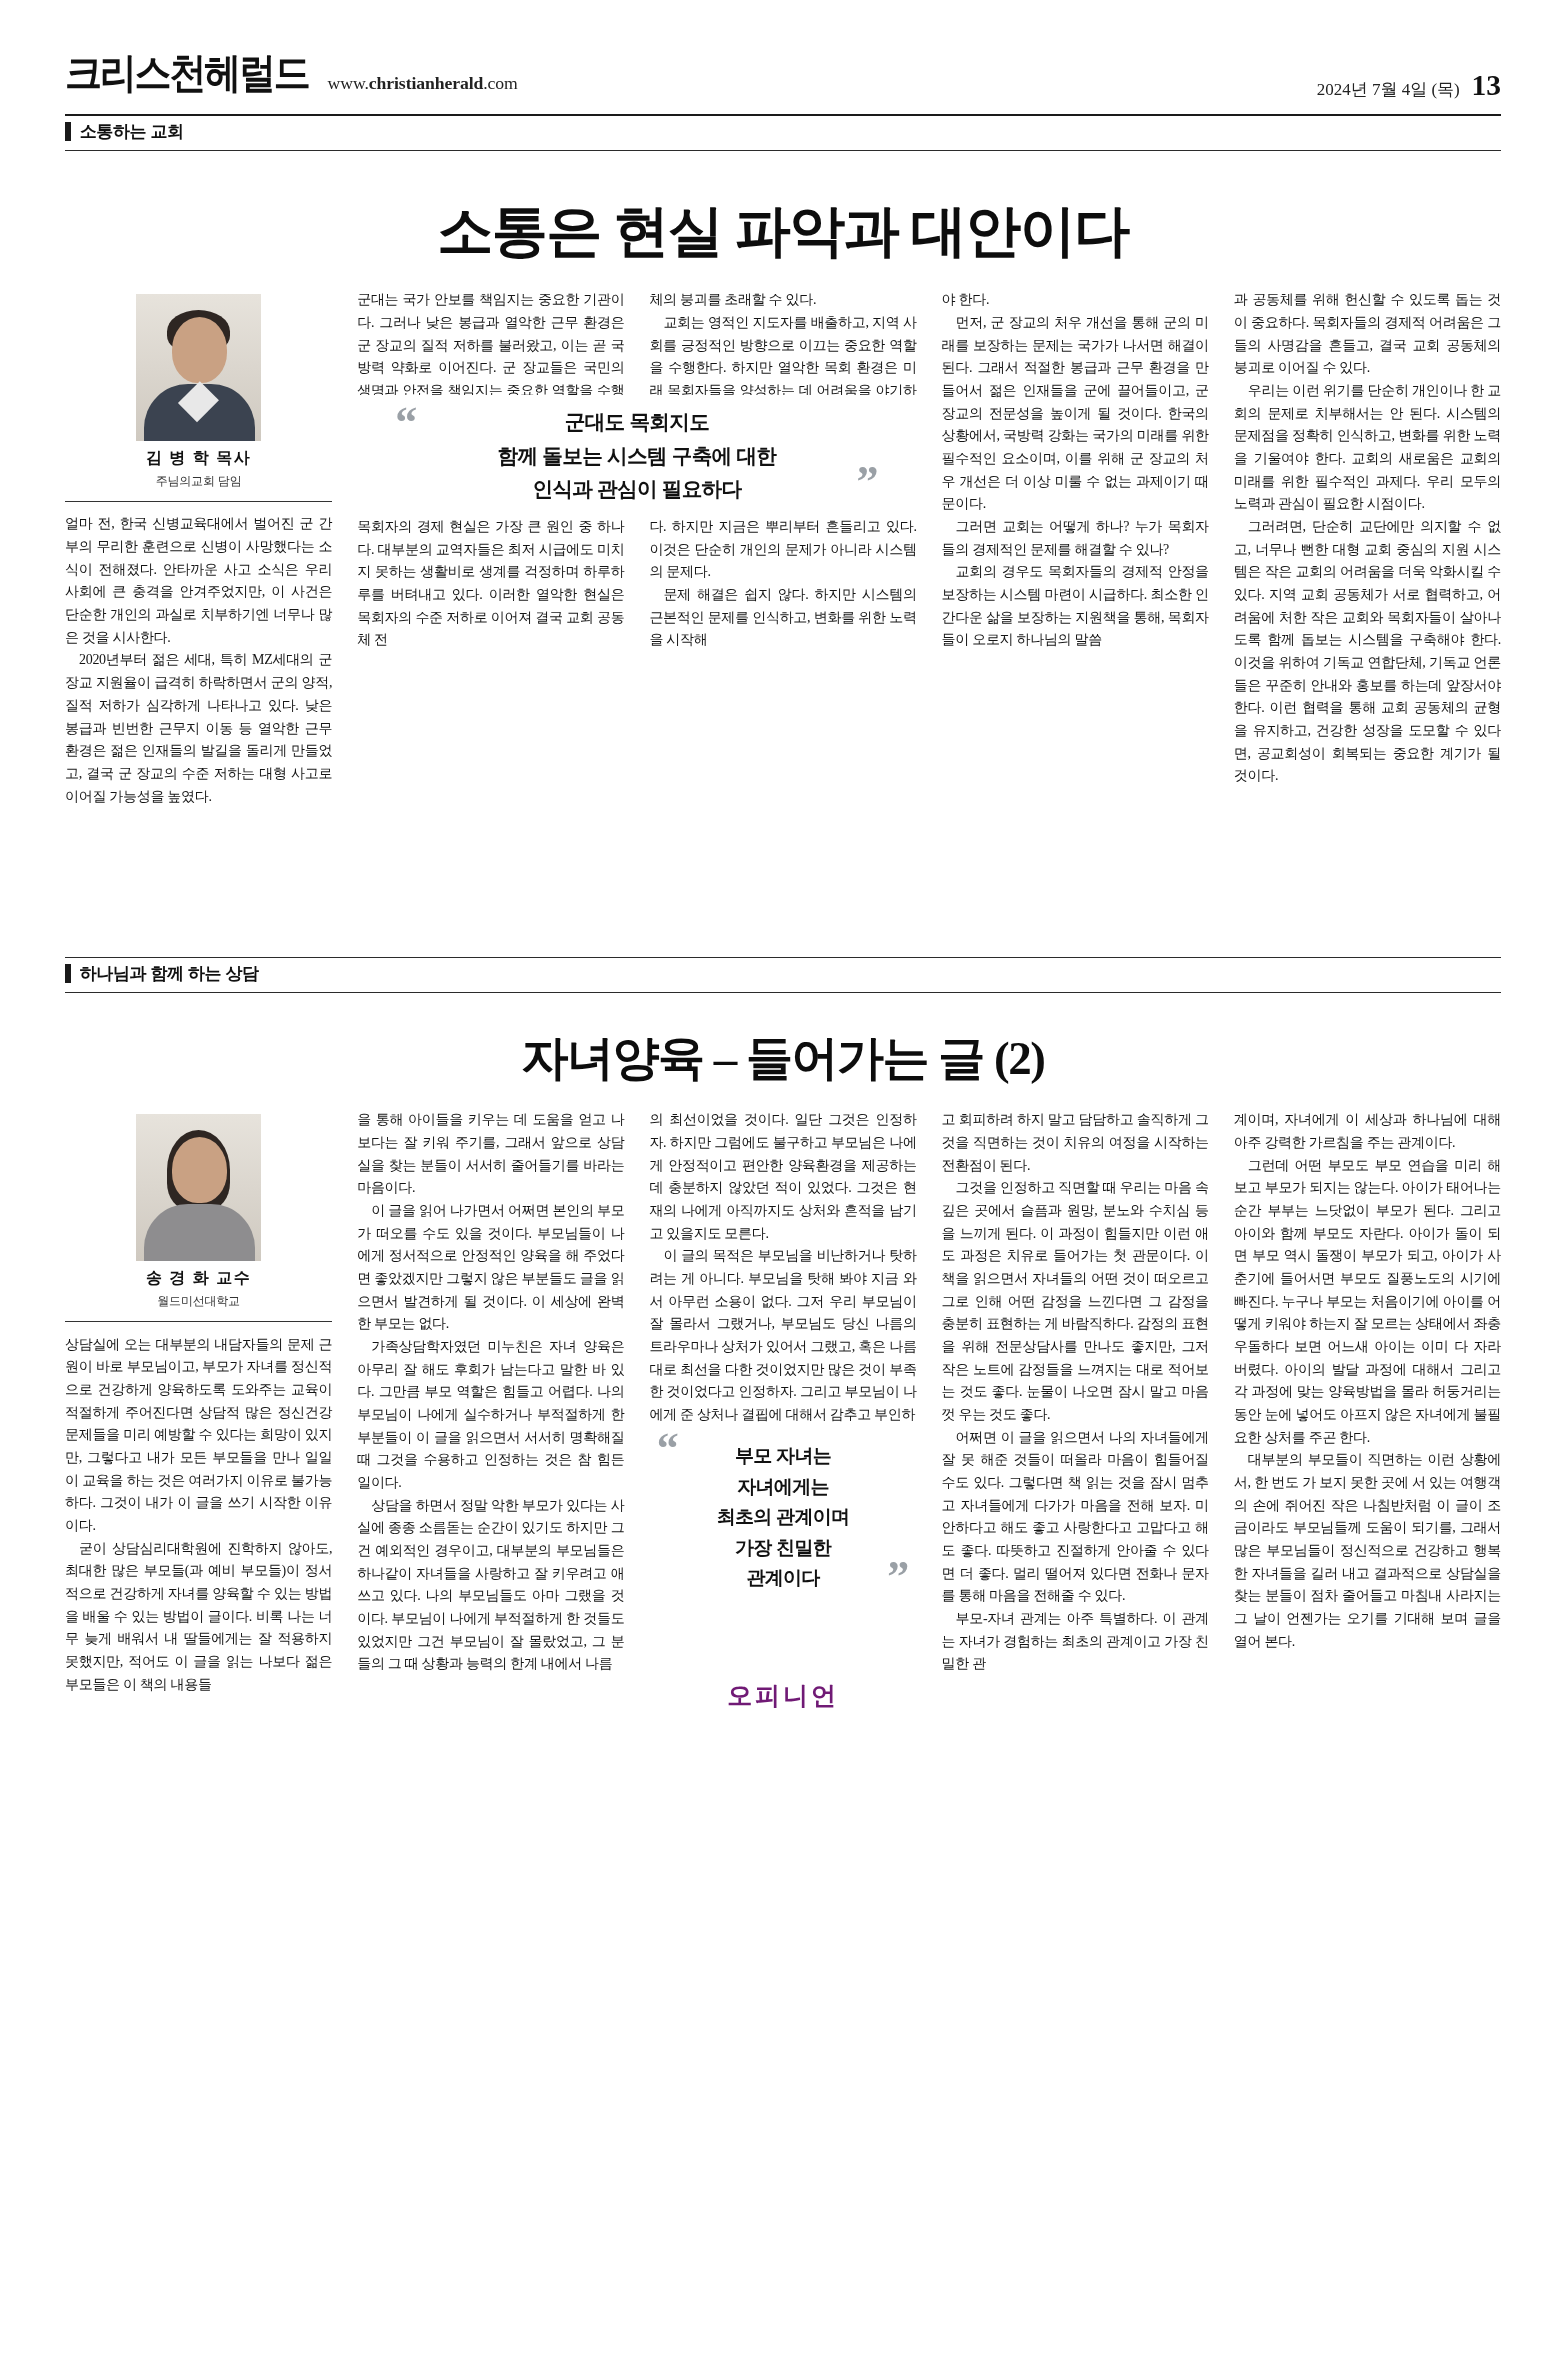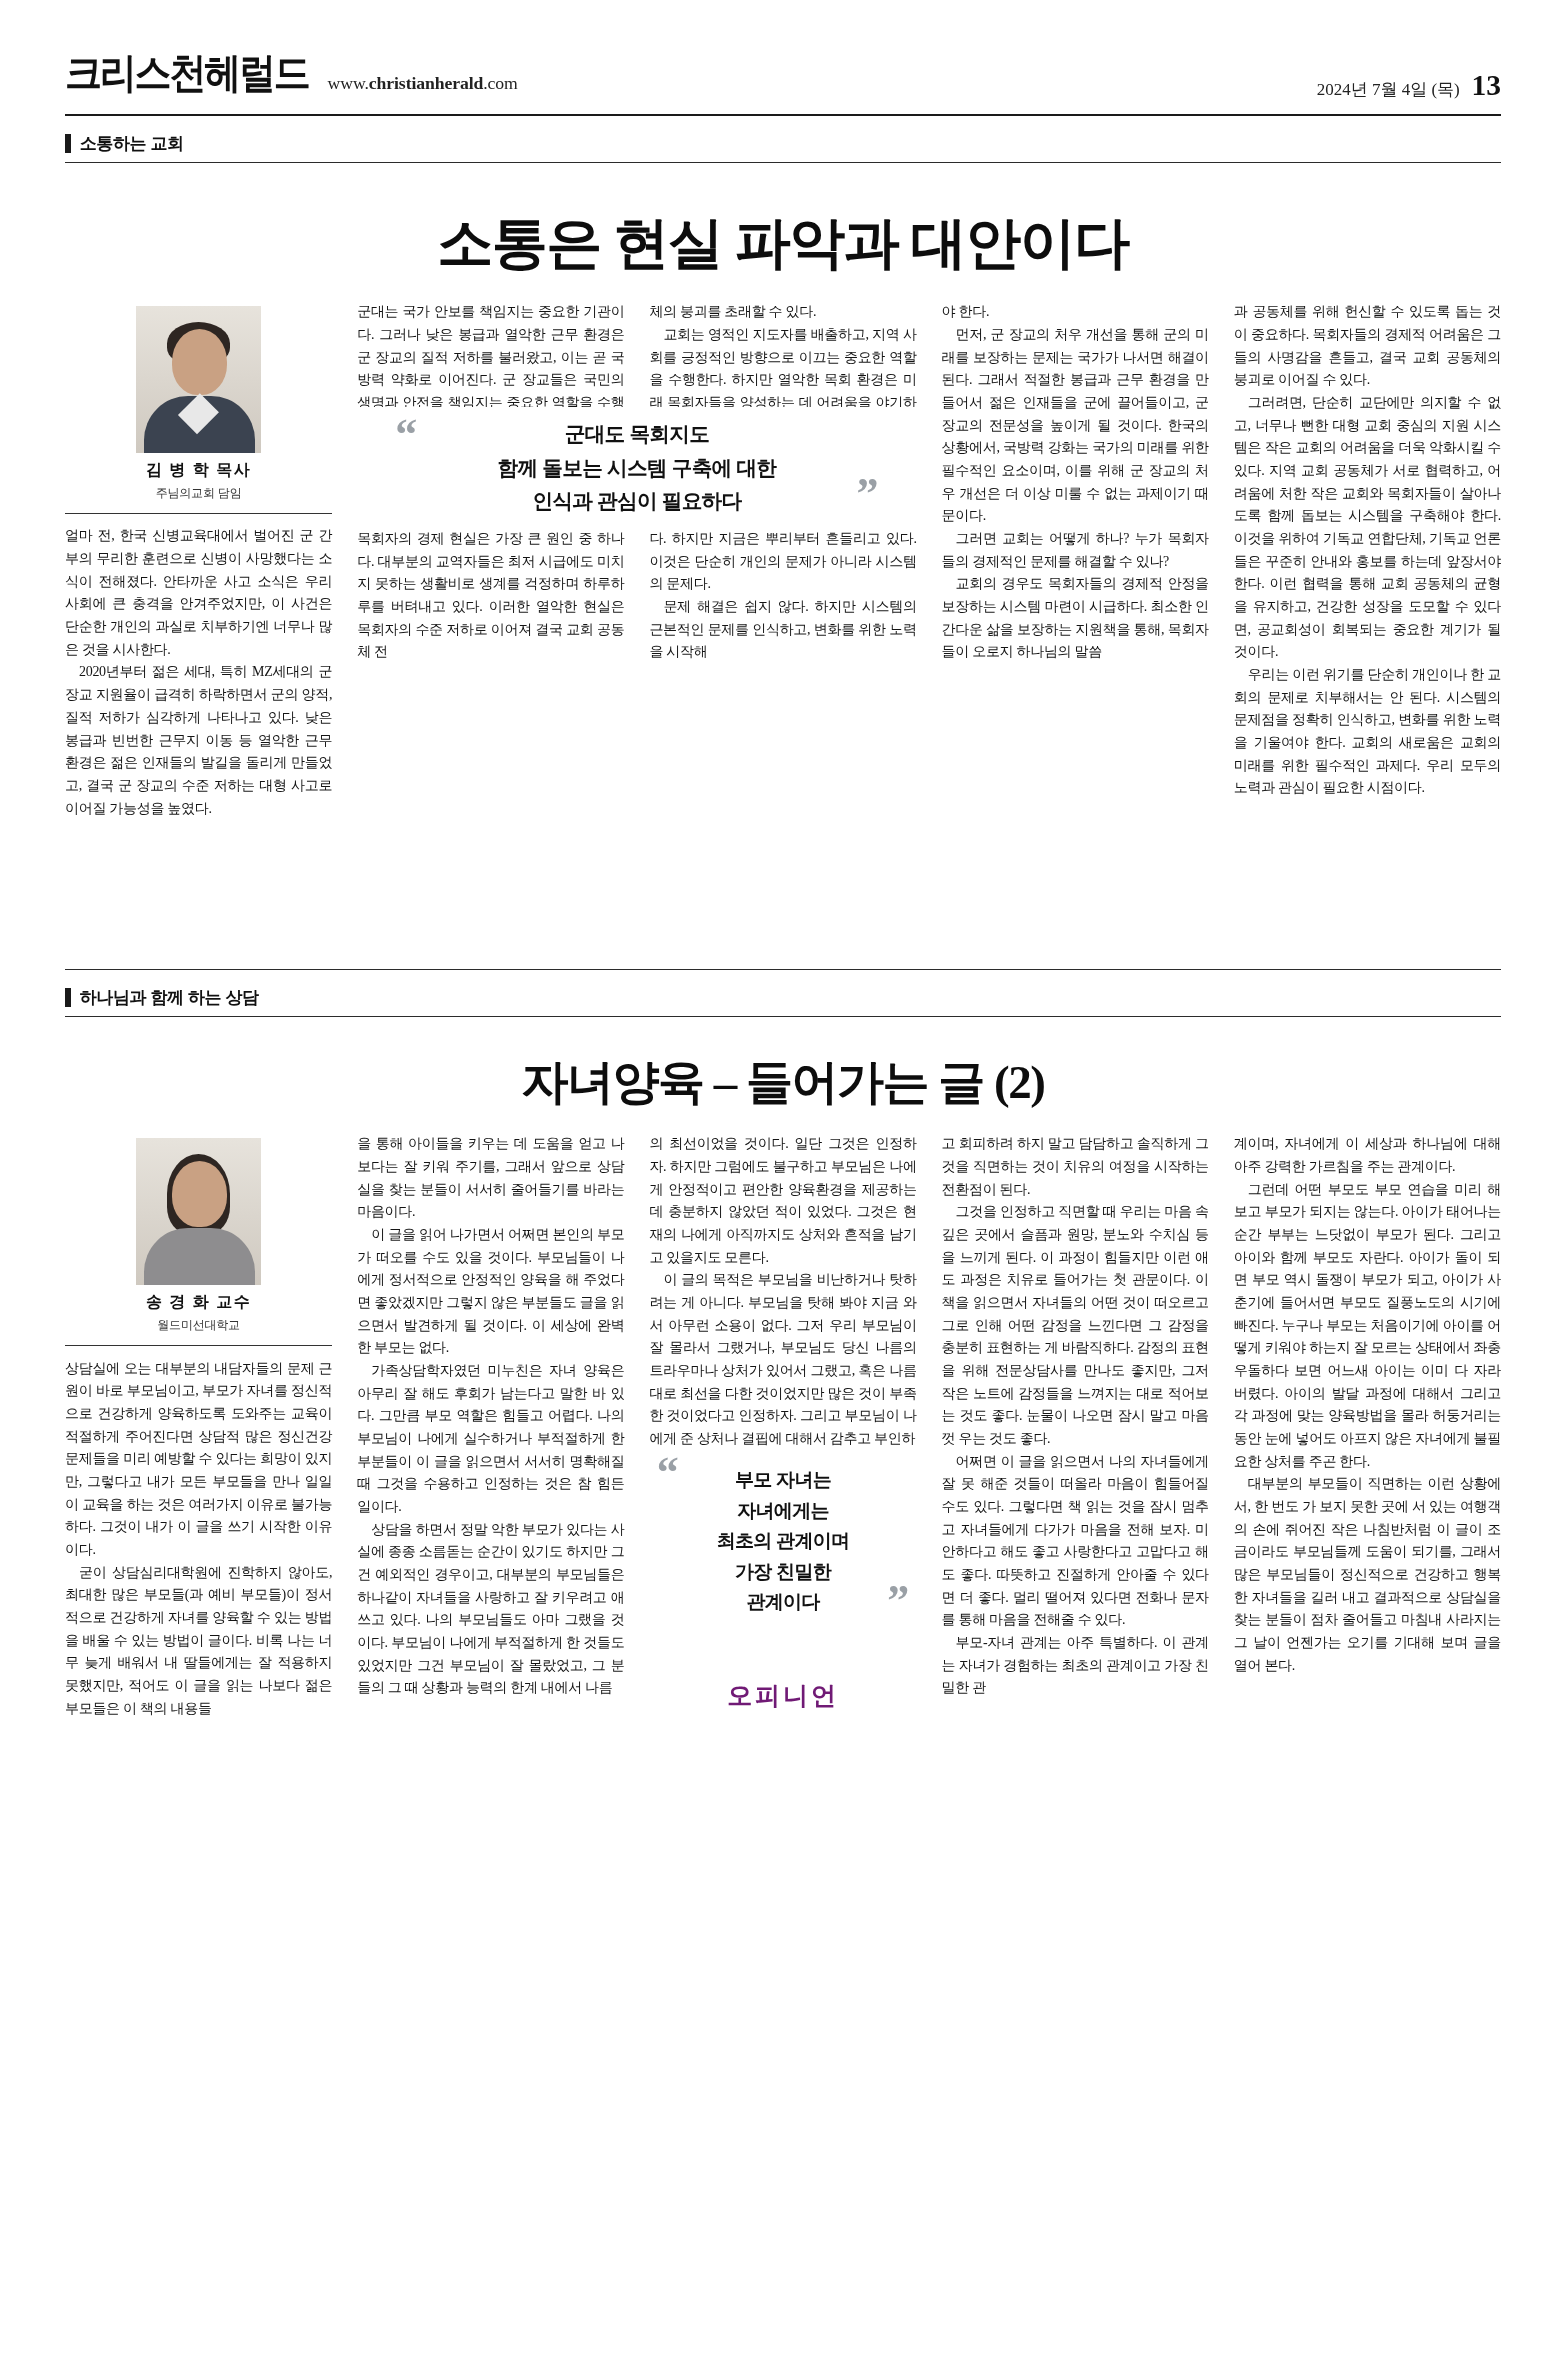--- a/index.html
+++ b/index.html
@@ -56,21 +56,21 @@
   }
   .mast-right { display: flex; align-items: baseline; gap: 11.8px; }
   .mast-date { font-size: 17px; color: #222; font-family: "Liberation Serif", serif; }
   .mast-page { font-family: "Liberation Serif", serif; font-size: 29.5px; font-weight: bold; }
 
   
   .section-head {
     display: flex;
     align-items: center;
     gap: 8.8px;
-    margin-top: 16px;
+    margin-top: 4px;
     padding-bottom: 7.4px;
     border-bottom: 1.1px solid #2b2b2b;
   }
   .section-bar { width: 5.9px; height: 19px; background: #1a1a1a; }
   .section-title { font-size: 17px; font-weight: bold; letter-spacing: -0.4px; }
 
   .headline {
     text-align: center;
     font-family: "Liberation Serif", serif;
     font-weight: bold;
@@ -248,22 +248,22 @@
 
     <div class="col">
       <p class="body">야 한다.</p>
       <p class="body">먼저, 군 장교의 처우 개선을 통해 군의 미래를 보장하는 문제는 국가가 나서면 해결이 된다. 그래서 적절한 봉급과 근무 환경을 만들어서 젊은 인재들을 군에 끌어들이고, 군 장교의 전문성을 높이게 될 것이다. 한국의 상황에서, 국방력 강화는 국가의 미래를 위한 필수적인 요소이며, 이를 위해 군 장교의 처우 개선은 더 이상 미룰 수 없는 과제이기 때문이다.</p>
       <p class="body">그러면 교회는 어떻게 하나? 누가 목회자들의 경제적인 문제를 해결할 수 있나?</p>
       <p class="body">교회의 경우도 목회자들의 경제적 안정을 보장하는 시스템 마련이 시급하다. 최소한 인간다운 삶을 보장하는 지원책을 통해, 목회자들이 오로지 하나님의 말씀</p>
     </div>
 
     <div class="col">
       <p class="body">과 공동체를 위해 헌신할 수 있도록 돕는 것이 중요하다. 목회자들의 경제적 어려움은 그들의 사명감을 흔들고, 결국 교회 공동체의 붕괴로 이어질 수 있다.</p>
+      <p class="body">우리는 이런 위기를 단순히 개인이나 한 교회의 문제로 치부해서는 안 된다. 시스템의 문제점을 정확히 인식하고, 변화를 위한 노력을 기울여야 한다. 교회의 새로움은 교회의 미래를 위한 필수적인 과제다. 우리 모두의 노력과 관심이 필요한 시점이다.</p>
       <p class="body">그러려면, 단순히 교단에만 의지할 수 없고, 너무나 뻔한 대형 교회 중심의 지원 시스템은 작은 교회의 어려움을 더욱 악화시킬 수 있다. 지역 교회 공동체가 서로 협력하고, 어려움에 처한 작은 교회와 목회자들이 살아나도록 함께 돕보는 시스템을 구축해야 한다. 이것을 위하여 기독교 연합단체, 기독교 언론들은 꾸준히 안내와 홍보를 하는데 앞장서야 한다. 이런 협력을 통해 교회 공동체의 균형을 유지하고, 건강한 성장을 도모할 수 있다면, 공교회성이 회복되는 중요한 계기가 될 것이다.</p>
-      <p class="body">우리는 이런 위기를 단순히 개인이나 한 교회의 문제로 치부해서는 안 된다. 시스템의 문제점을 정확히 인식하고, 변화를 위한 노력을 기울여야 한다. 교회의 새로움은 교회의 미래를 위한 필수적인 과제다. 우리 모두의 노력과 관심이 필요한 시점이다.</p>
     </div>
   </div>
 
   <div style="display:grid;grid-template-columns:repeat(5,1fr);column-gap:25px;margin-top:-413px;pointer-events:none;">
     <div></div>
     <div class="pullquote" style="grid-column: 2 / span 2; background:#fff;">
       <div class="qmark open">“</div>
       <div class="qtext">군대도 목회지도</div>
       <div class="qtext">함께 돌보는 시스템 구축에 대한</div>
       <div class="qtext">인식과 관심이 필요하다</div>

